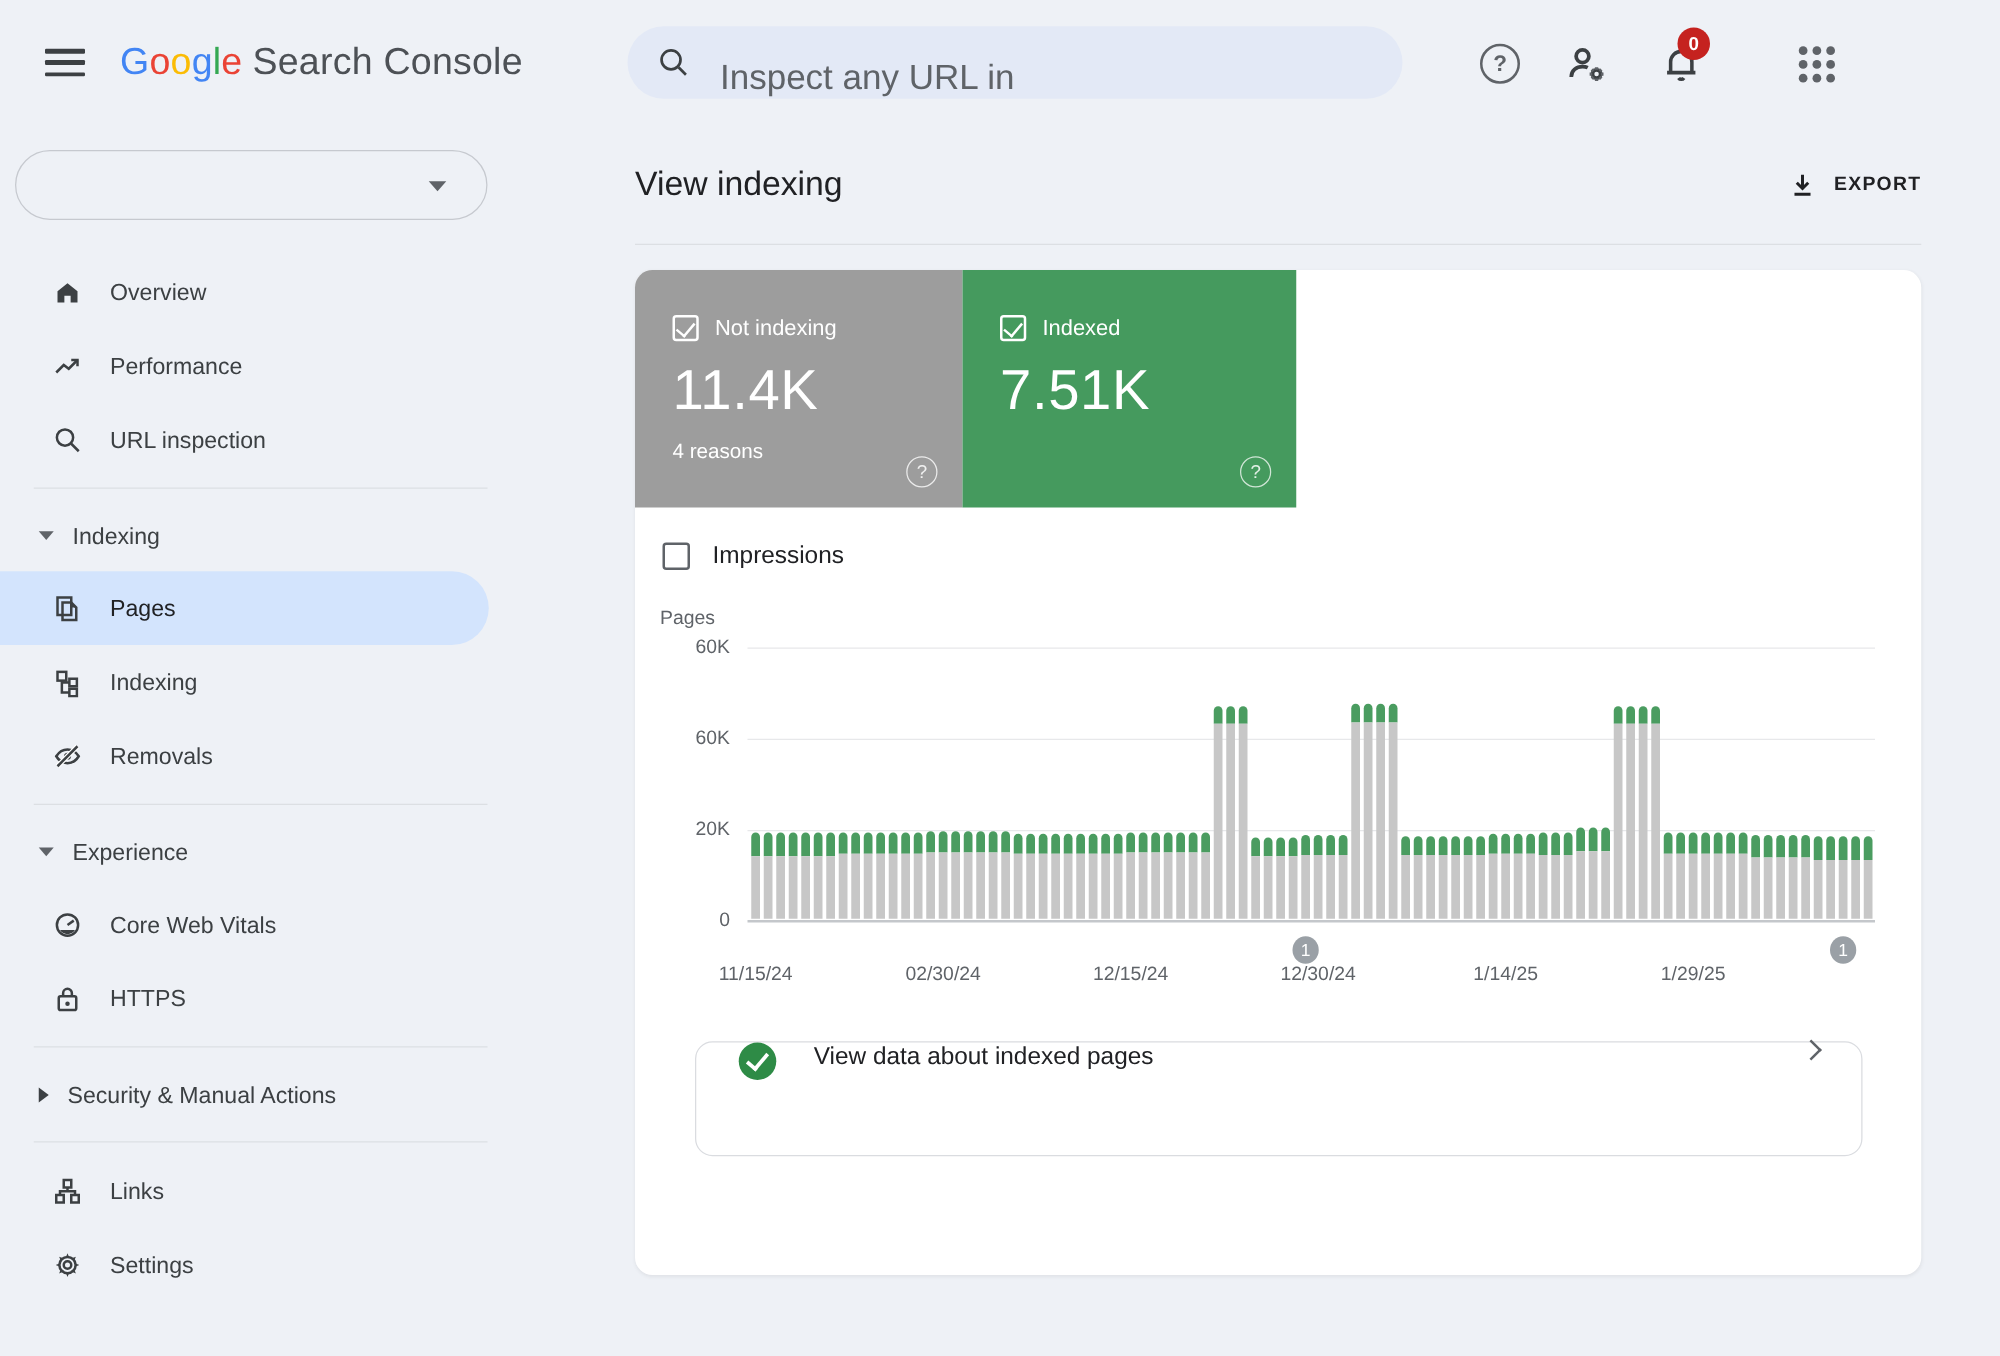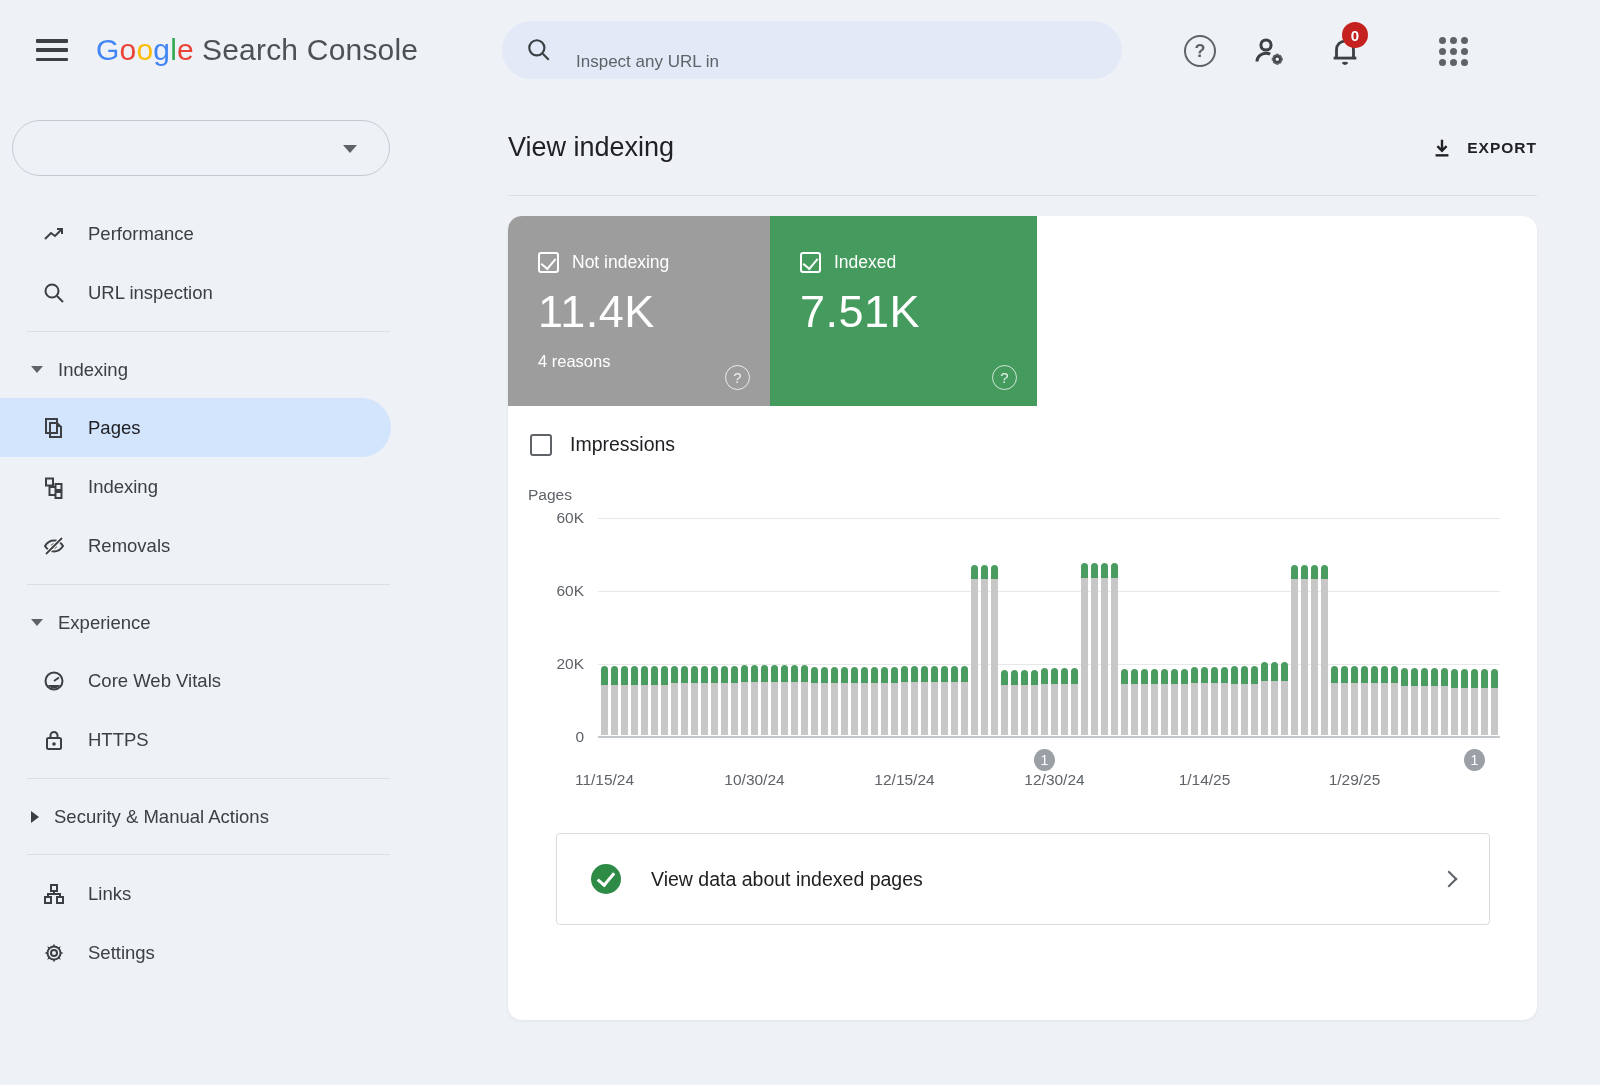--- a/index.html
+++ b/index.html
@@ -18,21 +18,21 @@
   .logo { margin-left:28px; font-size:30px; letter-spacing:.2px; white-space:nowrap; }
   .logo .g-letters { font-weight:500; }
   .logo .sc { color:#4d5156; margin-left:8px; font-weight:400; }
   .search-pill {
     position:absolute; left:502px; top:21px; width:620px; height:58px;
     background:#e3e9f6; border-radius:29px; display:flex; align-items:center; padding:0 24px;
   }
   .search-pill svg { flex:0 0 auto; }
   .search-input {
     border:none; outline:none; background:transparent; margin-left:22px; width:480px;
-    font-size:17px; font-family:"Liberation Sans",sans-serif; color:#3c4043;margin-top:24px;
+    font-size:28px; font-family:"Liberation Sans",sans-serif; color:#3c4043;margin-top:24px;
   }
   .search-input::placeholder { color:#5f6368; opacity:1; }
   .tb-icon { position:absolute; top:32px; width:38px; height:38px; display:flex; align-items:center; justify-content:center; cursor:pointer; }
   .tb-help { left:1181px; }
   .tb-user { left:1250px; }
   .tb-bell { left:1326px; }
   .tb-apps { left:1434px; }
   .help-circle { width:32px; height:32px; border:2.5px solid #5f6368; border-radius:50%; display:flex; align-items:center; justify-content:center; font-size:18px; font-weight:700; color:#5f6368; }
   .bell-badge {
     position:absolute; top:-10px; left:16px; min-width:26px; height:26px; border-radius:13px;
@@ -97,22 +97,22 @@
   .gridline.baseline { background:#c4c7cb; height:2px; }
   .bars { position:absolute; left:3px; bottom:2px; height:217px; display:flex; align-items:flex-end; gap:3px; }
   .bar { width:7px; display:flex; flex-direction:column; }
   .seg-green { border-radius:3.5px 3.5px 0 0; }
   .marker { position:absolute; width:21px; height:22px; border-radius:50%; background:#9aa0a6; color:#fff; font-size:14px; display:flex; align-items:center; justify-content:center; top:231px; }
   .xlabels { position:relative; height:24px; margin-top:34px; }
   .xlabels span { position:absolute; transform:translateX(-50%); font-size:15.5px; color:#5f6368; white-space:nowrap; }
 
   
   .view-card {
-    margin:38px 0 0 48px; width:934px; height:92px; border:1px solid #dadce0; border-radius:4px;
-    display:flex; align-items:center; padding:0 34px; cursor:pointer; background:#fff;
+    margin:38px 0 0 48px; width:934px; height:92px; border:1px solid #dadce0; border-radius:14px;
+    display:flex; align-items:flex-start; padding:0 34px; cursor:pointer; background:#fff;
   }
   .green-check { width:30px; height:30px; border-radius:50%; position:relative; flex:0 0 30px; }
   .green-check::after { content:""; position:absolute; left:10px; top:5px; width:7px; height:14px; border:solid #fff; border-width:0 3px 3px 0; transform:rotate(40deg); }
   .view-label { margin-left:30px; font-size:19.5px; color:#202124; }
   .chevron { margin-left:auto; width:12px; height:12px; border-top:2.5px solid #5f6368; border-right:2.5px solid #5f6368; transform:rotate(45deg); }
 
   .icon-stroke { stroke:#3c4043; fill:none; stroke-width:2; }
 </style>
 </head>
 <body>
@@ -179,20 +179,26 @@
 <div class="body-row">
 
   <aside class="sidebar">
     <div class="prop-pill">
       <span></span>
       <div class="caret-down"></div>
     </div>
 
     <div class="nav-item">
       <svg width="24" height="24" viewBox="0 0 24 24">
+        <path d="M4 11 L12 4.5 L20 11 V20 H14.5 V14.5 H9.5 V20 H4 Z" fill="#3c4043"></path>
+      </svg>
+      <span>Overview</span>
+    </div>
+    <div class="nav-item">
+      <svg width="24" height="24" viewBox="0 0 24 24">
         <polyline points="3,17 9,11 13,14 20,7" class="icon-stroke" stroke-width="2.4"></polyline>
         <polyline points="15,7 20,7 20,12" class="icon-stroke" stroke-width="2.4"></polyline>
       </svg>
       <span>Performance</span>
     </div>
     <div class="nav-item">
       <svg width="24" height="24" viewBox="0 0 24 24">
         <circle cx="10" cy="10" r="6.5" class="icon-stroke" stroke-width="2.2"></circle>
         <line x1="15" y1="15" x2="21" y2="21" class="icon-stroke" stroke-width="2.2"></line>
       </svg>
@@ -696,21 +702,21 @@
                   <div class="bar">
                     <div class="seg-green" style="height: 19.1683px; background: rgb(74, 156, 96);"></div>
                     <div style="height: 46.655px; background: rgb(199, 199, 199);"></div>
                   </div>
                 </div>
             <div class="marker" style="left: 436px;">1</div>
                 <div class="marker" style="left: 866px;">1</div>
               </div>
             <div class="xlabels" id="xlabels">
                 <span style="left: 6.5px;">11/15/24</span>
-                <span style="left: 156.5px;">10/30/24</span>
+                <span style="left: 156.5px;">02/30/24</span>
                 <span style="left: 306.5px;">12/15/24</span>
                 <span style="left: 456.5px;">12/30/24</span>
                 <span style="left: 606.5px;">1/14/25</span>
                 <span style="left: 756.5px;">1/29/25</span>
               </div>
           </div>
         </div>
       </div>
 
       <div class="view-card">

